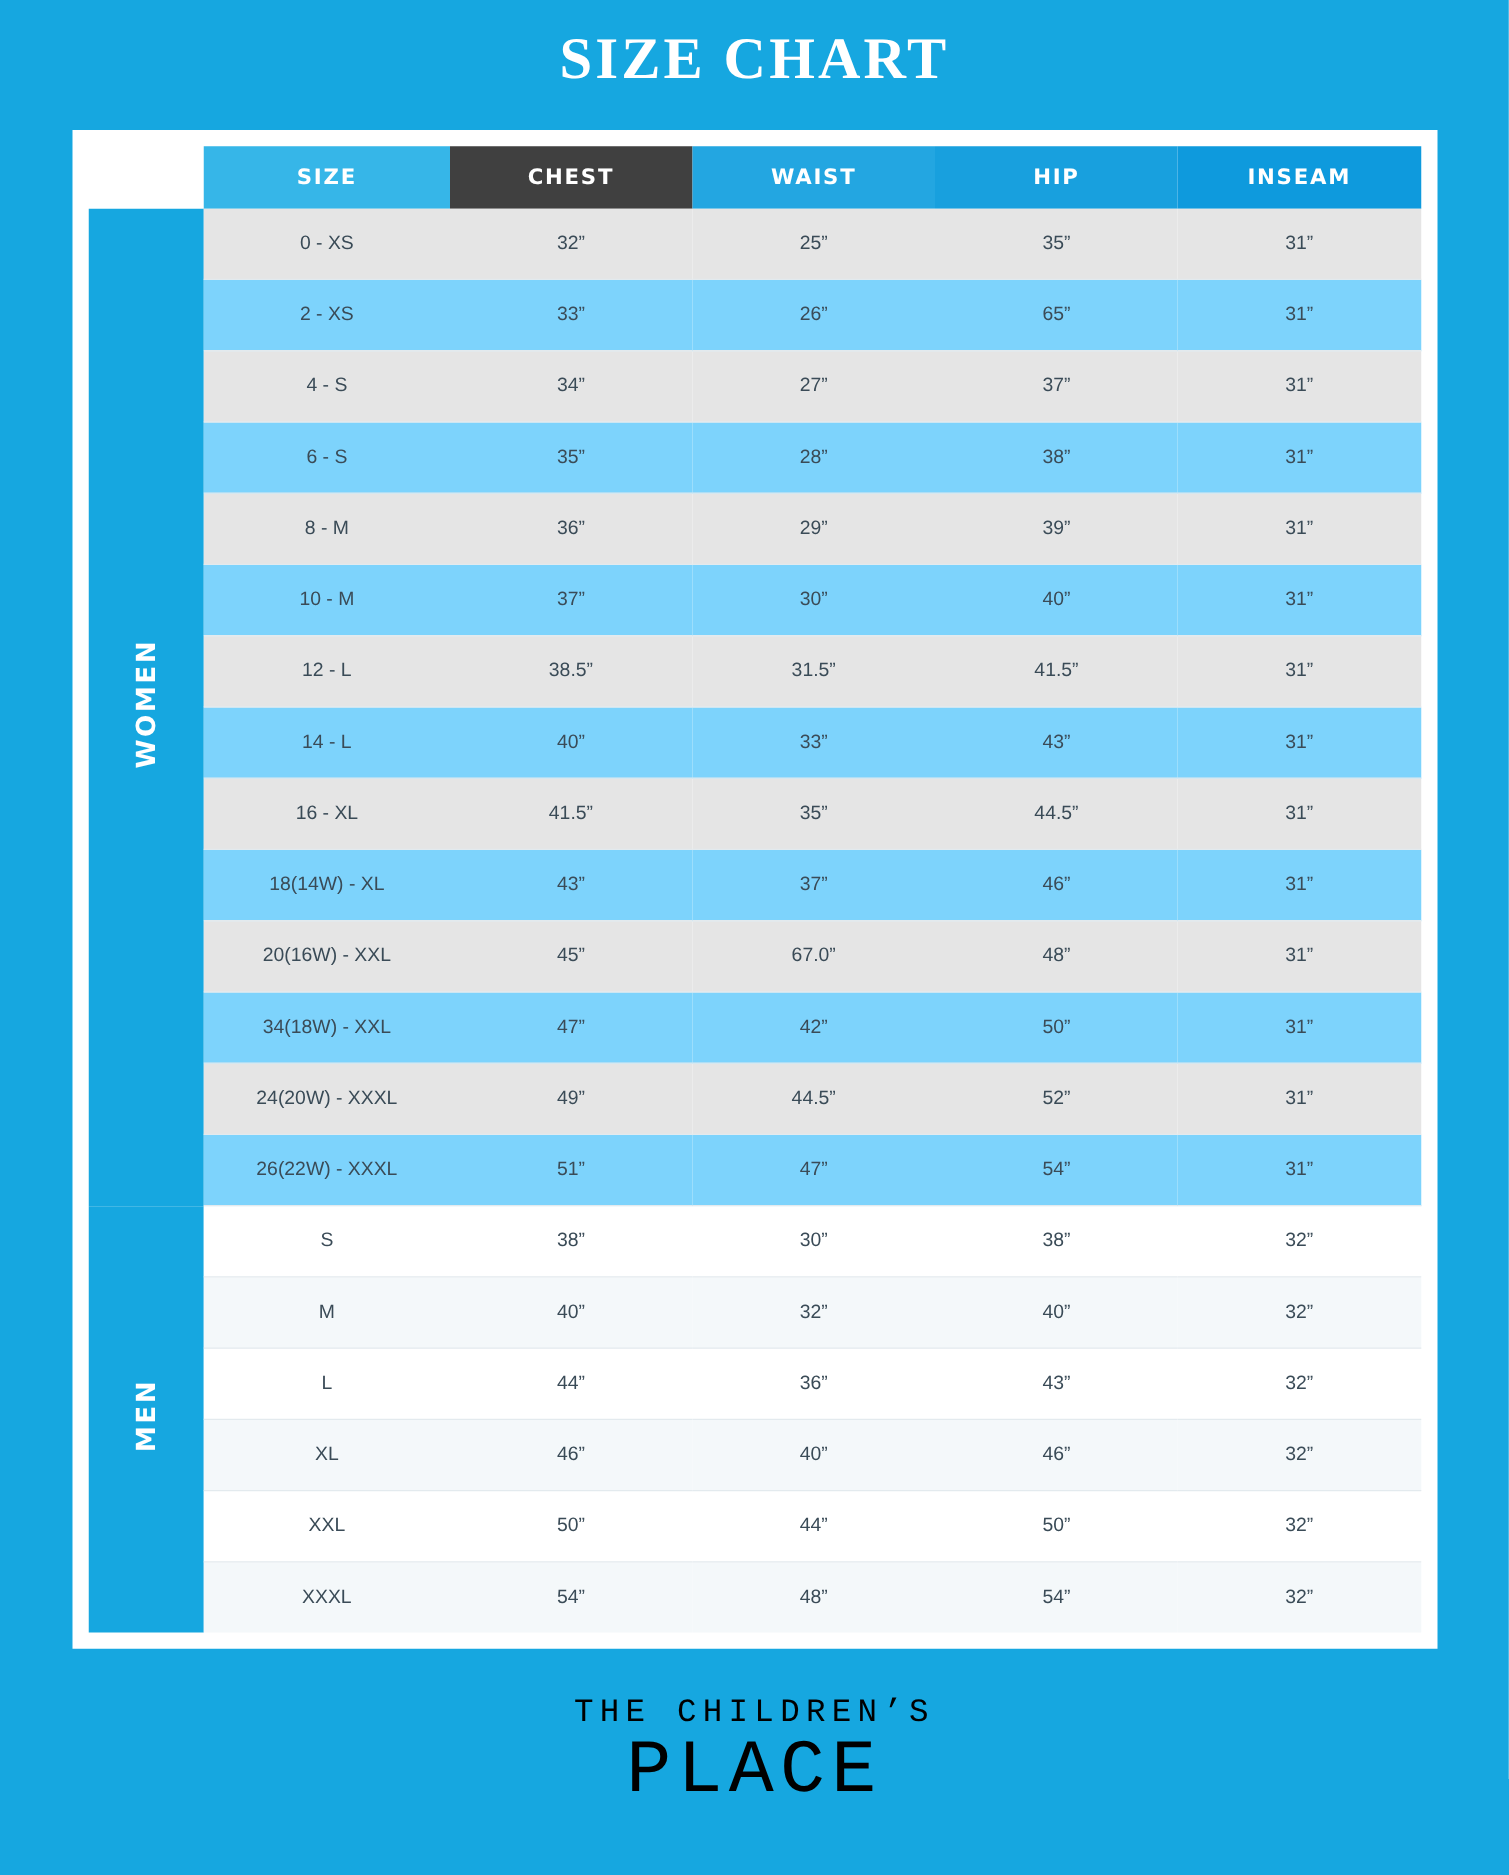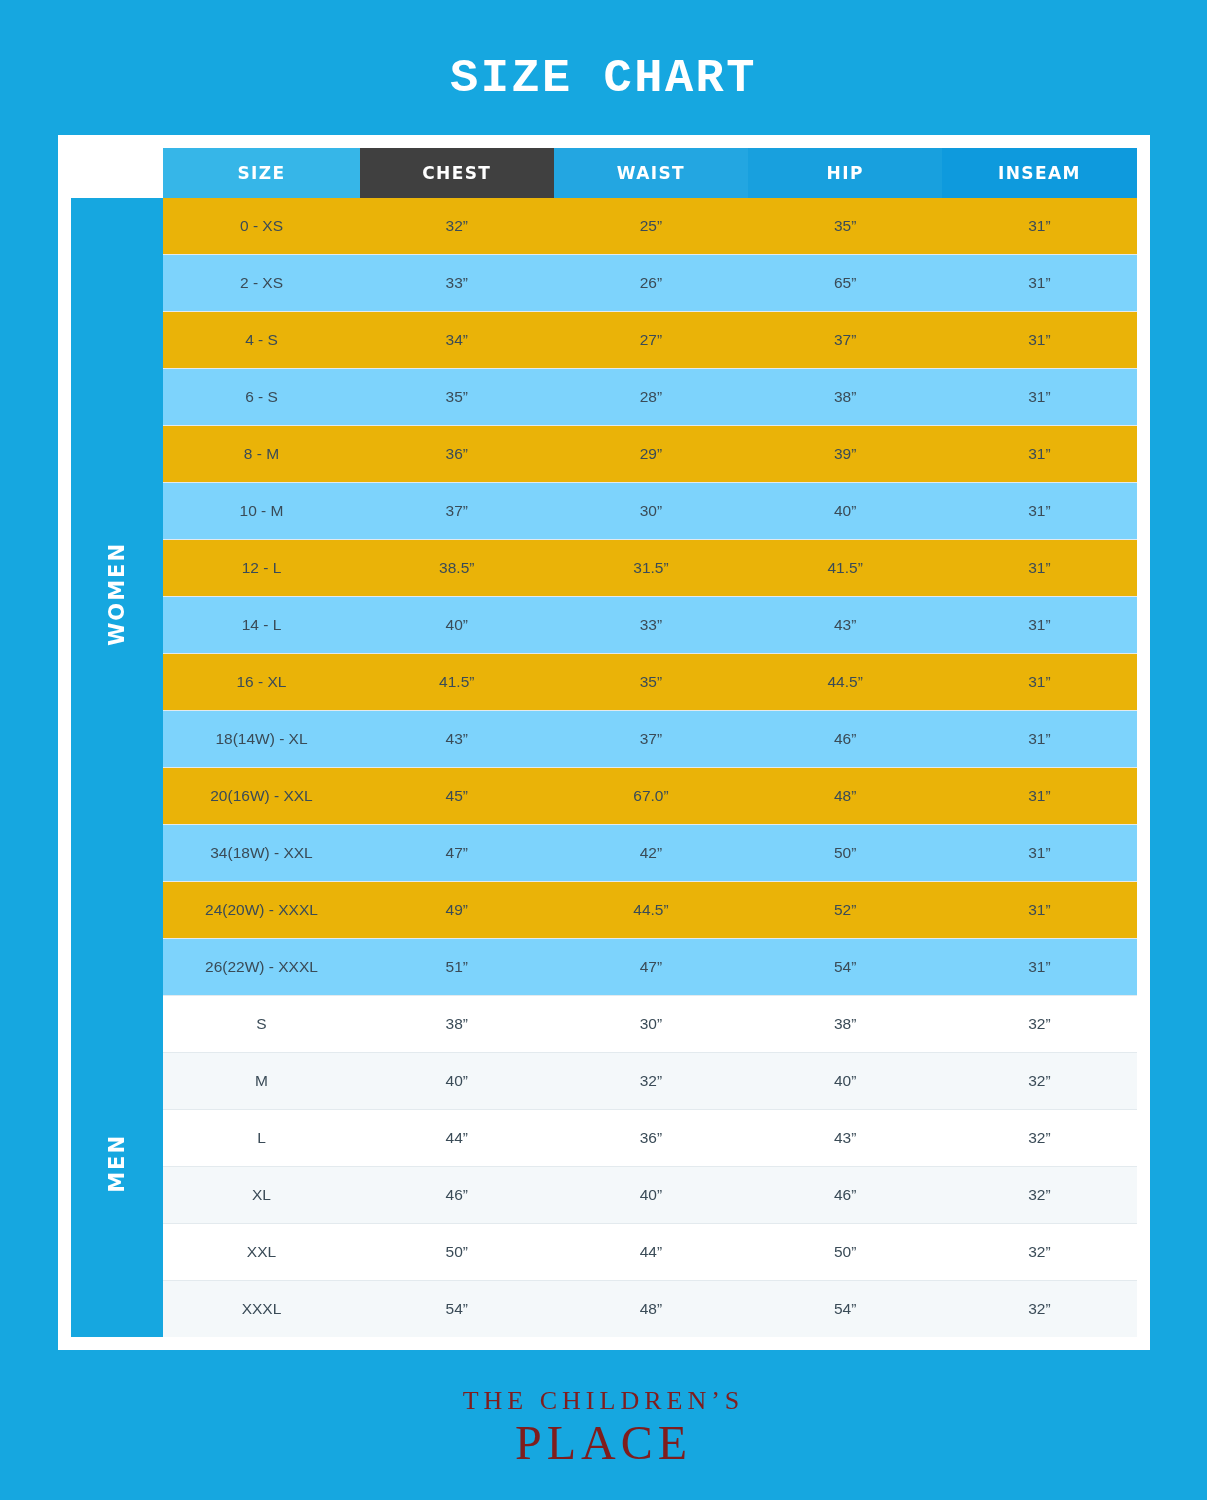--- a/index.html
+++ b/index.html
@@ -16,27 +16,27 @@
   .page {
     width: 1207px;
     height: 1500px;
     position: relative;
     box-sizing: border-box;
     display: flex;
     flex-direction: column;
     align-items: center;
   }
   .title {
-    margin-top: 52px;
+    margin-top: 20px;
     color: #ffffff;
     font-size: 47px;
     font-weight: bold;
     letter-spacing: 2.5px;
     text-align: center;
-    font-family: Liberation Mono, monospace;
+    font-family: Liberation Serif, serif;
   }
   .table-wrap {
     margin-top: 30px;
     width: 1092px;
     background: #ffffff;
     padding: 13px;
     box-sizing: border-box;
   }
   table.size-table {
     border-collapse: collapse;
@@ -87,38 +87,38 @@
 
   tbody td.data {
     height: 56px;
     text-align: center;
     vertical-align: middle;
     font-size: 15.5px;
     color: #3a4b57;
     border-bottom: 1px solid #e3eaee;
     font-family: "Liberation Sans", sans-serif;
   }
-  tr.w-even td.data { background: #eab308; margin-top: 32px; }
+  tr.w-even td.data { background: #e5e5e5; margin-top: 32px; }
   tr.w-odd  td.data { background: #7dd3fc; }
   tr.m-even td.data { background: #ffffff; }
   tr.m-odd  td.data { background: #f4f8fa; }
   tr.last-row td.data { border-bottom: none; }
 
   .logo {
     margin-top: 36px;
-    color: #7f1d1d;
-    text-align: center;
-    font-family: Liberation Serif, serif;
+    color: #000000;
+    text-align: center;
+    font-family: Liberation Mono, monospace;
   }
   .logo .line1 {
     font-size: 26px;
     letter-spacing: 5px;
   }
   .logo .line2 {
-    font-size: 48px;
+    font-size: 60px;
     letter-spacing: 5px;
     line-height: 1.05;
     margin-top: 2px;
   }
 </style>
 </head>
 <body>
 
 <div class="page">
 

